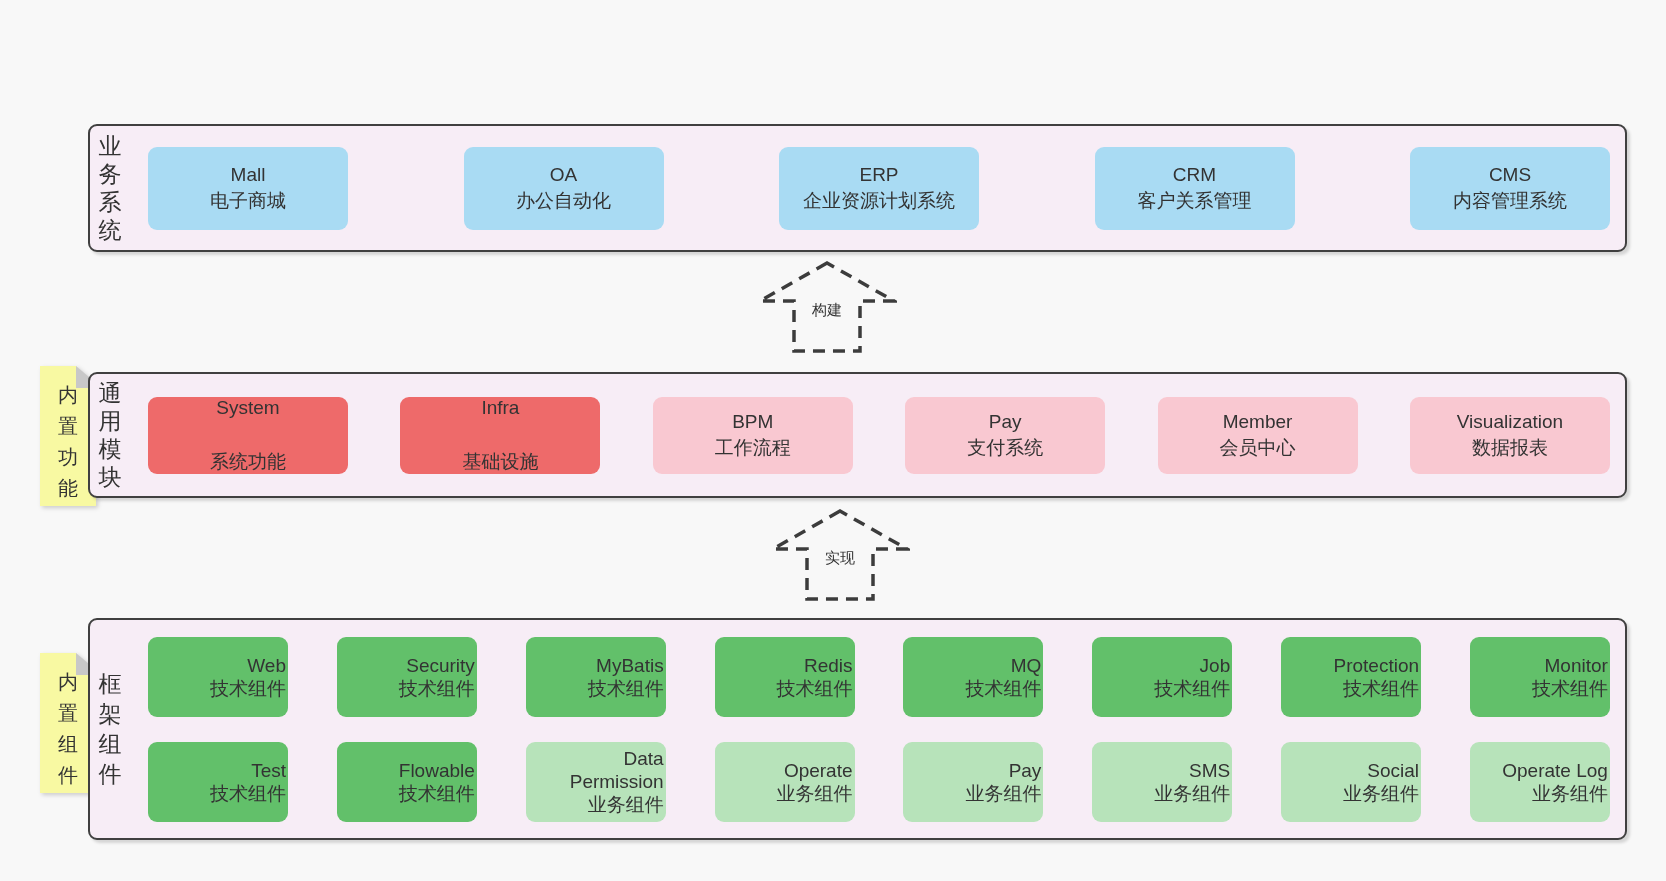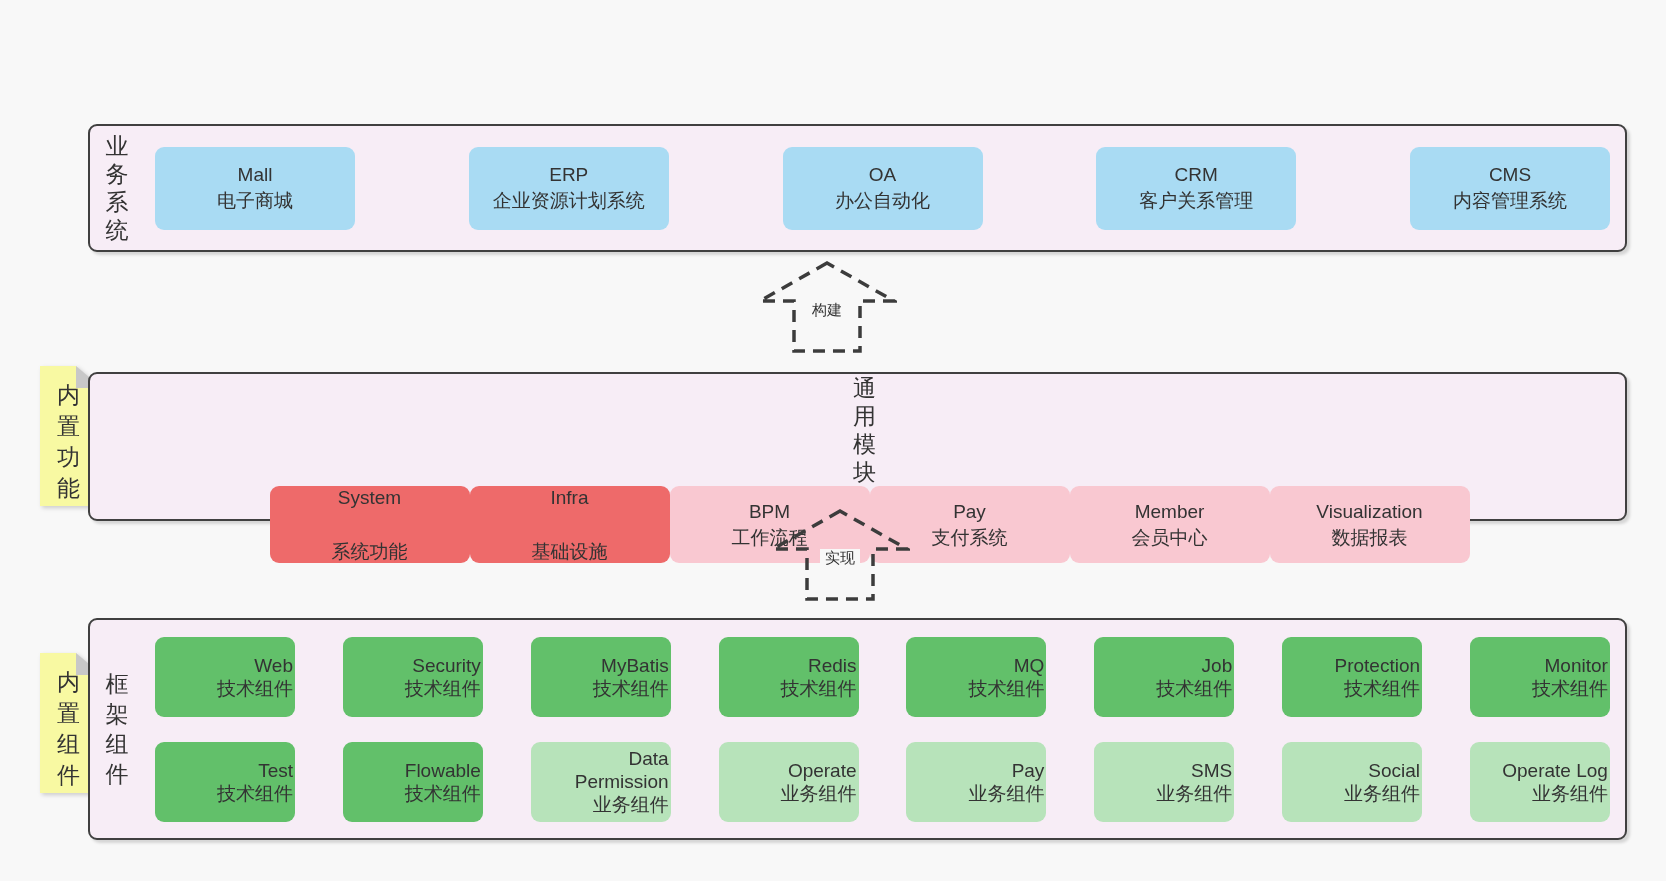--- a/index.html
+++ b/index.html
@@ -17,24 +17,24 @@
     color:var(--text);
     position:relative;overflow:hidden;
   }
   .panel{
     position:absolute;
     background:var(--panel_bg);
     border:2px solid var(--panel_border);
     border-radius:9px;
     box-shadow:3px 3px 3px rgba(0,0,0,0.14);
     display:flex;align-items:center;
-    padding-left:14px;
+    padding-left:7px;
   }
   #panel-business{left:88px;top:124px;width:1539px;height:128px;}
-  #panel-modules{left:88px;top:372px;width:1539px;height:149px;flex-direction:column;}
+  #panel-modules{left:88px;top:372px;width:1539px;height:126px;}
   #panel-components{left:88px;top:618px;width:1539px;height:222px;}
   .vlabel{
     width:26px;font-size:23px;line-height:28px;
     word-break:break-all;text-align:center;flex:0 0 26px;
   }
   #panel-components .vlabel{line-height:30px;}
   .boxes{
     flex:1;display:flex;justify-content:space-between;
     margin:0 15px 0 25px;align-items:center;
   }
@@ -61,45 +61,45 @@
   .arrow-label{
     position:absolute;left:50%;top:41px;transform:translateX(-50%);
     background:var(--page_bg);padding:0 5px;font-size:15px;white-space:nowrap;
   }
   #arrow-build{left:757px;top:260px;}
   #arrow-implement{left:770px;top:508px;}
   .sticky{position:absolute;width:64px;height:140px;filter:drop-shadow(2px 2px 2px rgba(0,0,0,0.18));}
   .sticky svg{position:absolute;left:0;top:0;}
   .sticky-label{
     position:absolute;left:0;top:14px;width:56px;
-    font-size:23px;line-height:31px;text-align:center;
+    font-size:20px;line-height:31px;text-align:center;
   }
   .sticky-label span{display:inline-block;width:22px;word-break:break-all;}
   #sticky-functions{left:40px;top:366px;}
   #sticky-components{left:40px;top:653px;}
 </style>
 </head>
 <body>
 
 <div>
 
   <section class="panel" id="panel-business">
     <div class="vlabel">业务系统</div>
     <div class="boxes">
       <div class="box wide blue">
         <div>Mall</div>
         <div>电子商城</div>
       </div>
       <div class="box wide blue">
+        <div>OA</div>
+        <div>办公自动化</div>
+      </div>
+      <div class="box wide blue">
         <div>ERP</div>
         <div>企业资源计划系统</div>
-      </div>
-      <div class="box wide blue">
-        <div>OA</div>
-        <div>办公自动化</div>
       </div>
       <div class="box wide blue">
         <div>CRM</div>
         <div>客户关系管理</div>
       </div>
       <div class="box wide blue">
         <div>CMS</div>
         <div>内容管理系统</div>
       </div>
     </div>

